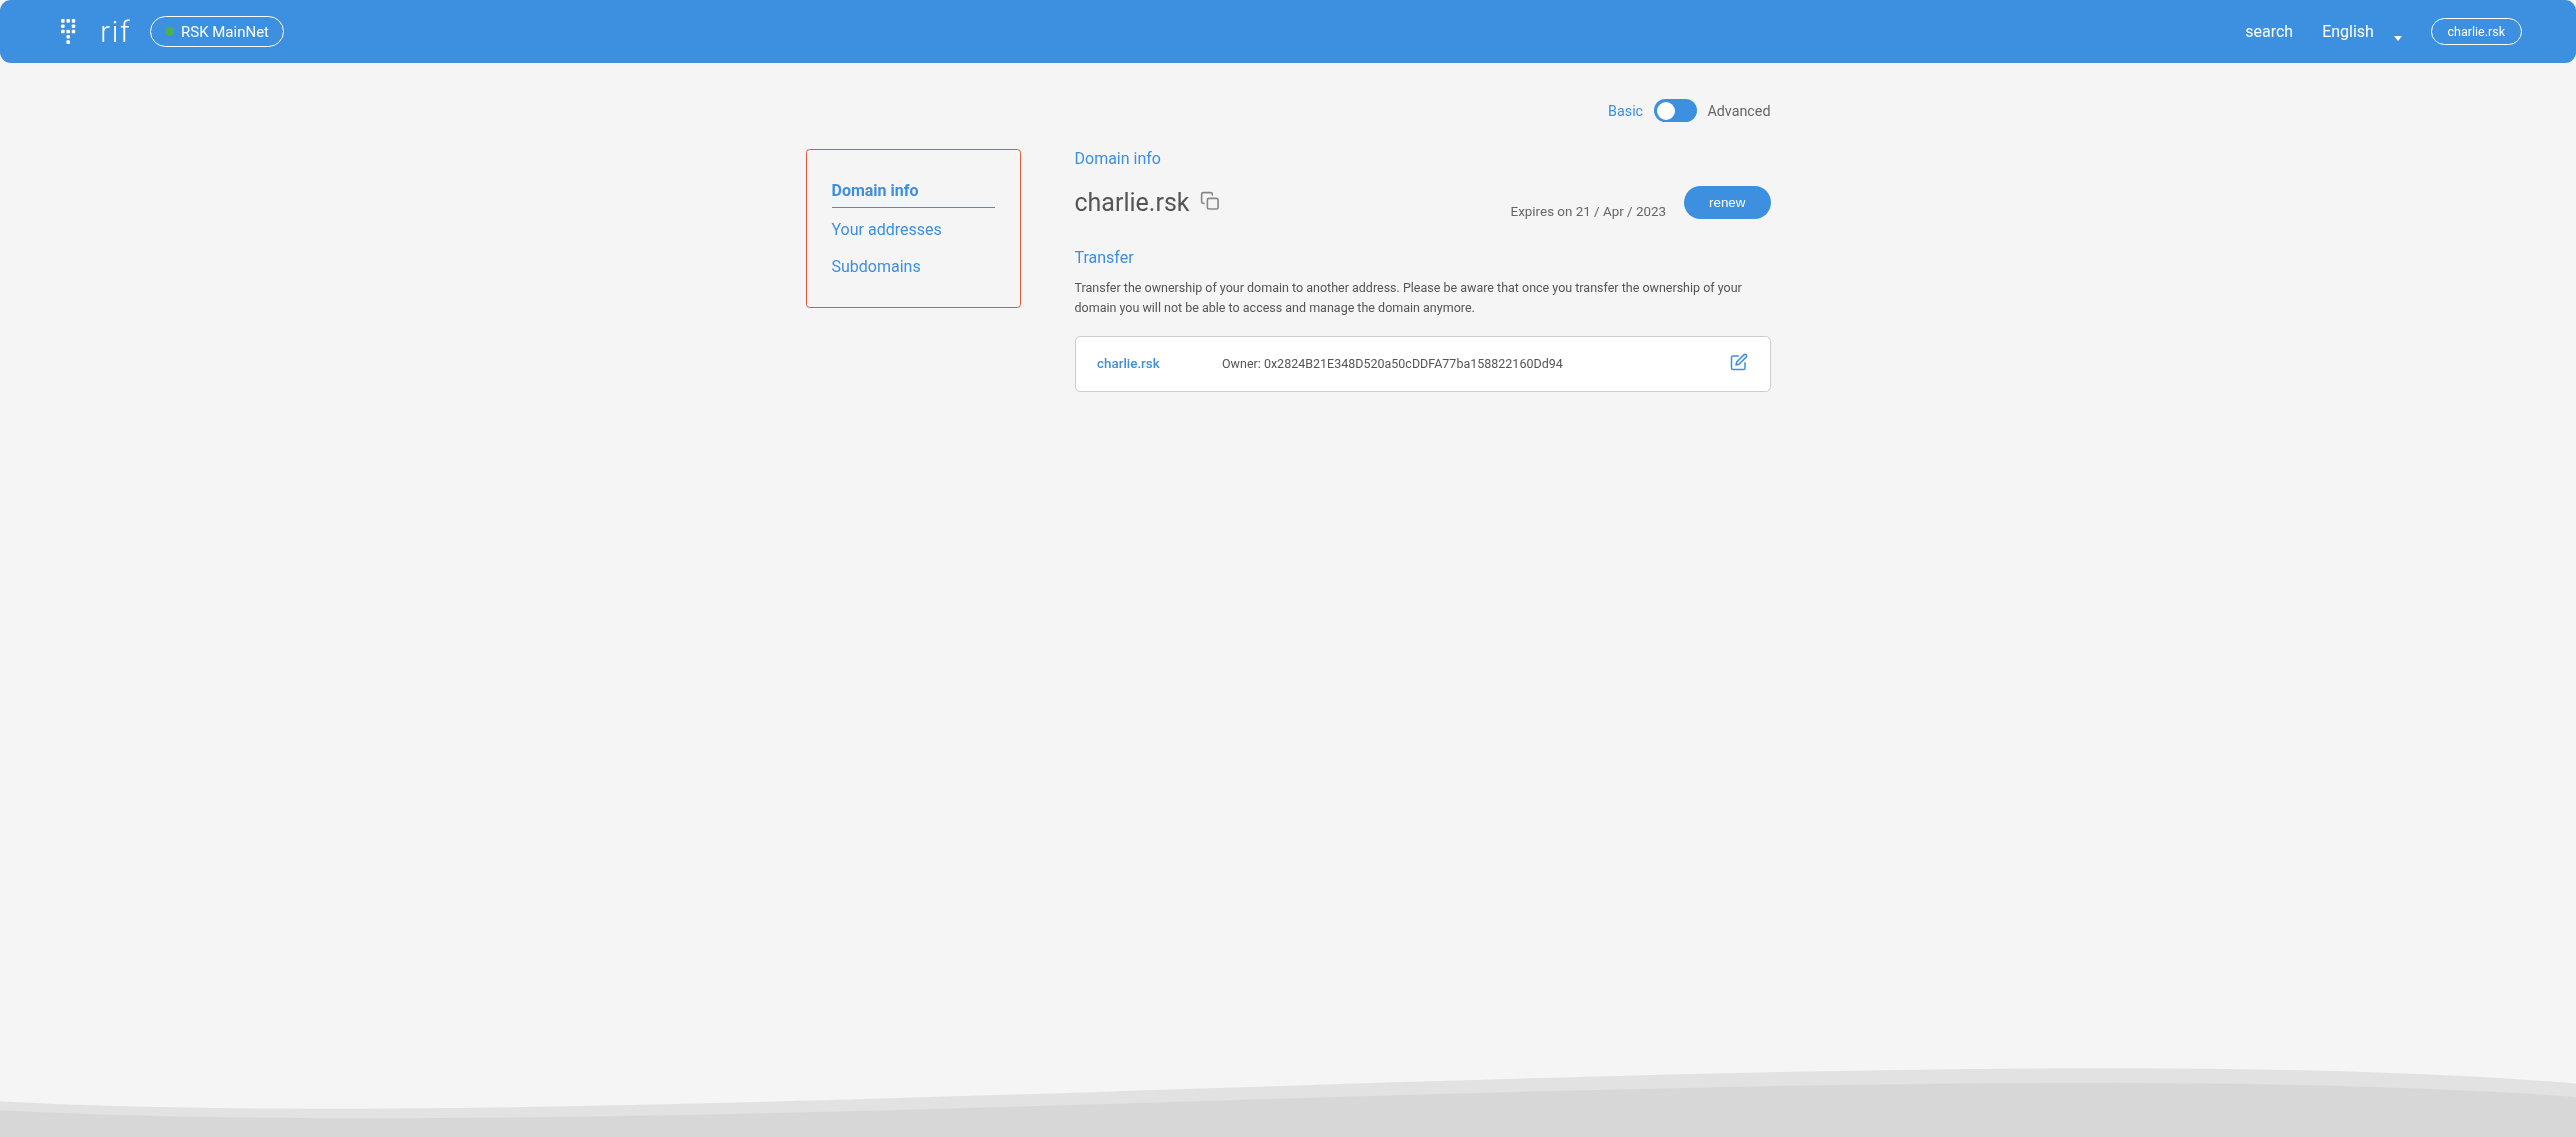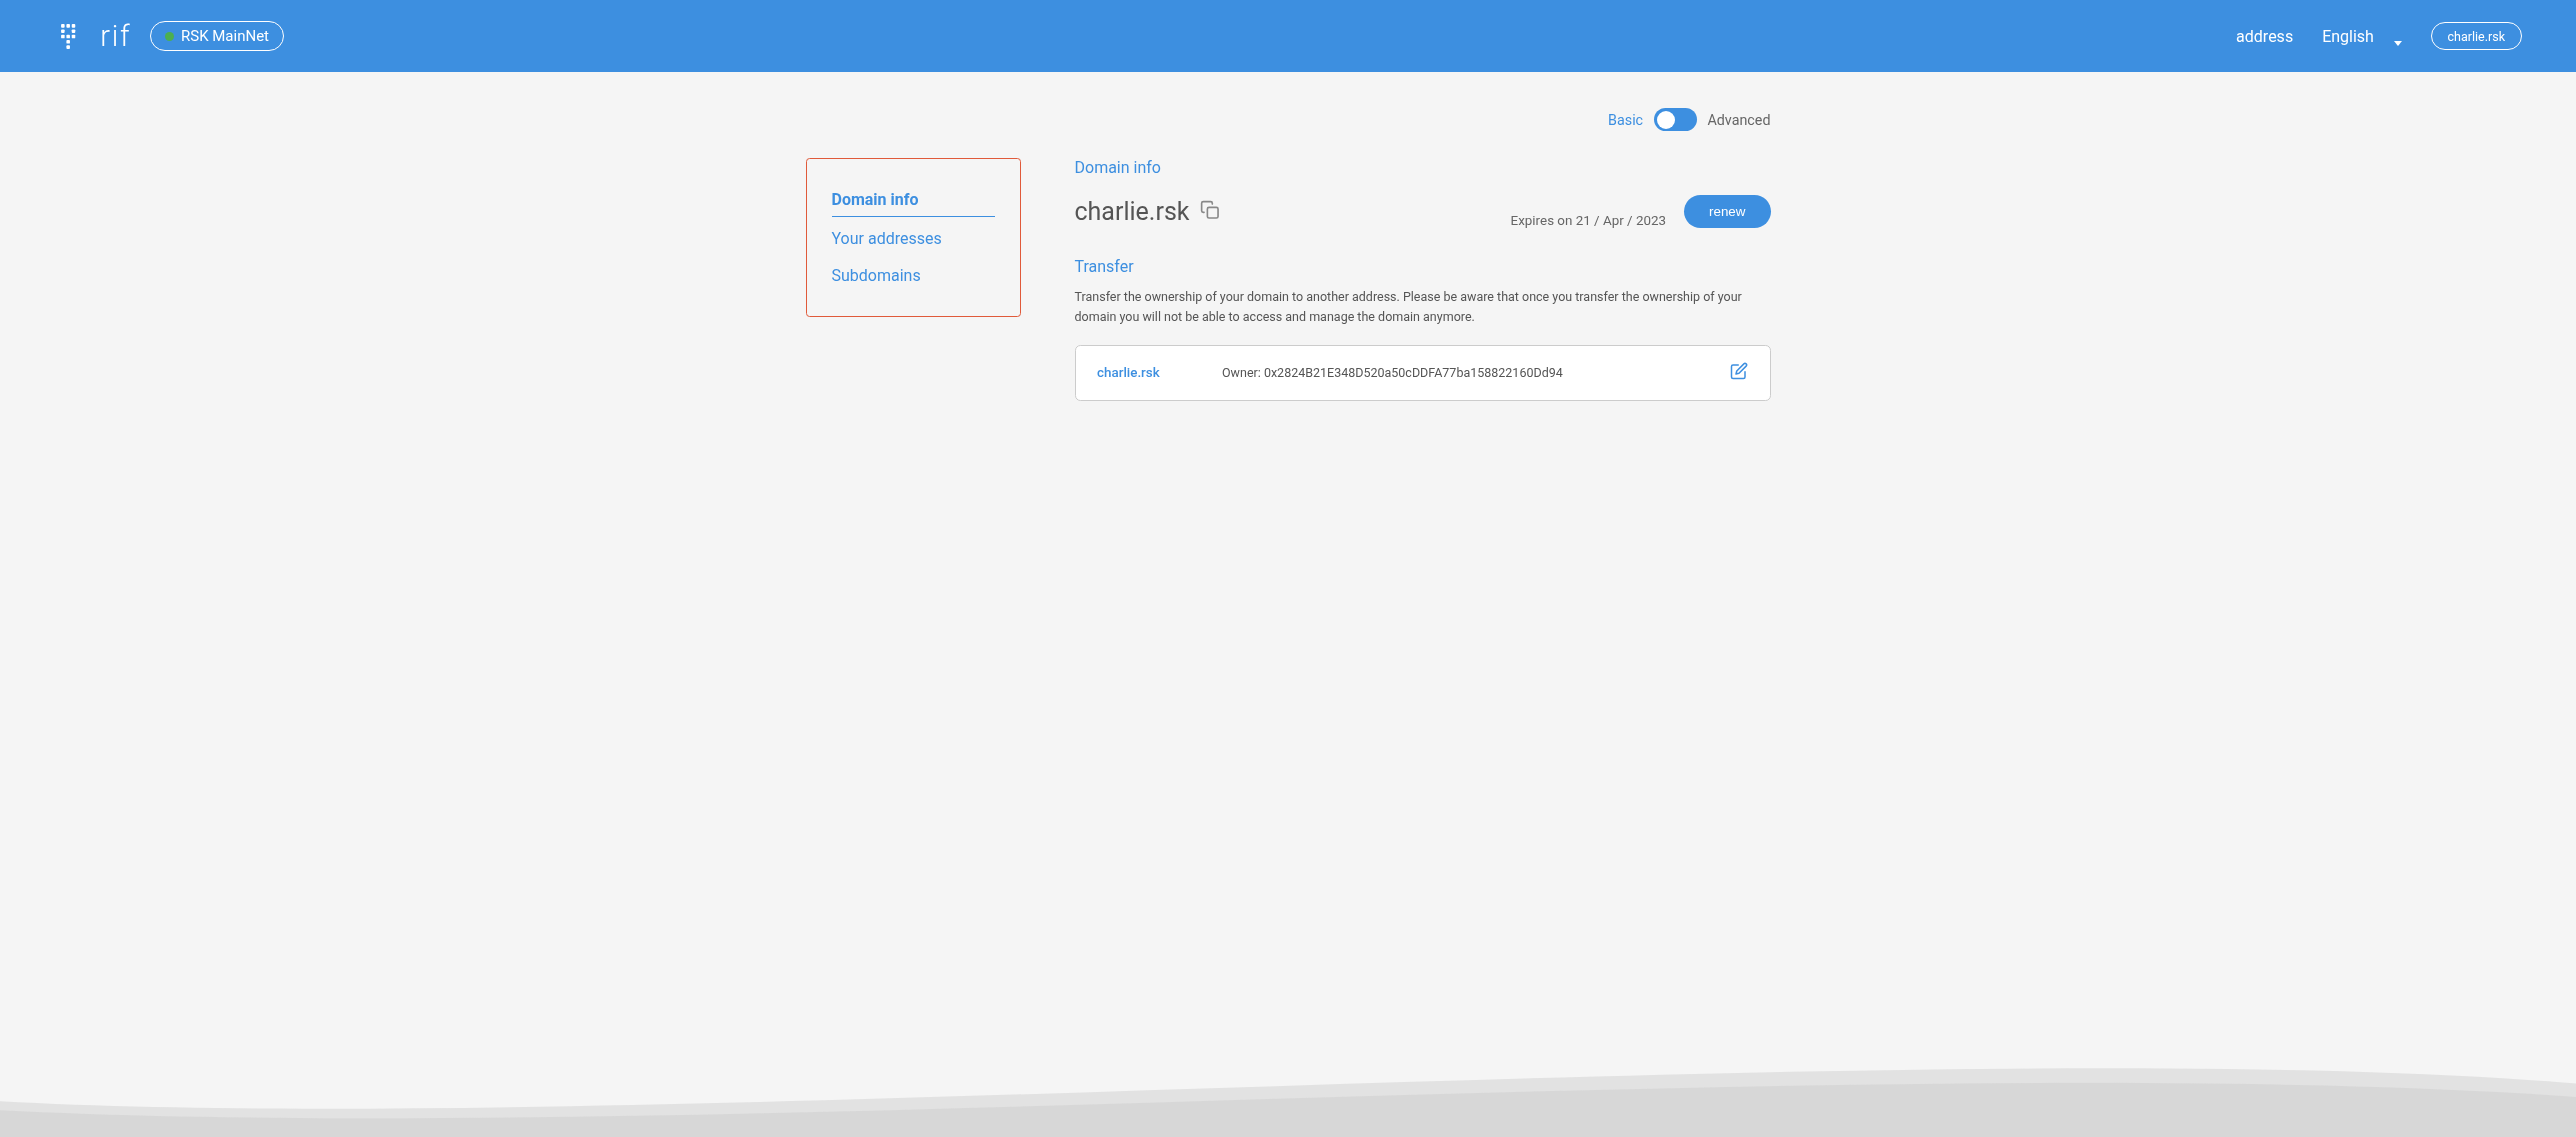--- a/index.html
+++ b/index.html
@@ -1,25 +1,26 @@
 <!DOCTYPE html>
 <html style="font-size:14.3px"><head>
   <meta charset="utf-8">
   <style>
     * { box-sizing: border-box; margin: 0; padding: 0; }
     body { font-family: -apple-system, BlinkMacSystemFont, 'Segoe UI', Roboto, sans-serif; background: #f5f5f5; min-height: 100vh; }
 
     
     .header {
       background: #3d8fe0;
-      height: 72px;
+      height: 63px;
       display: flex;
       align-items: center;
       padding: 0 54px;
       justify-content: space-between;
+      border-radius: 11px;
     }
     .header-left {
       display: flex;
       align-items: center;
       gap: 18px;
     }
     .logo {
       display: flex;
       align-items: center;
       gap: 7.2px;
@@ -291,21 +292,21 @@
         </g>
       </svg>
       <span>rif</span>
     </div>
     <div class="network-badge">
       <span class="network-dot"></span>
       <span>RSK MainNet</span>
     </div>
   </div>
   <div class="header-right">
-    <span class="header-search">address</span>
+    <span class="header-search">search</span>
     <span class="header-lang">
       <span>English</span>
       <span class="chevron-down"></span>
     </span>
     <div class="header-user">charlie.rsk</div>
   </div>
 </header>
 
 <main class="main">
 

